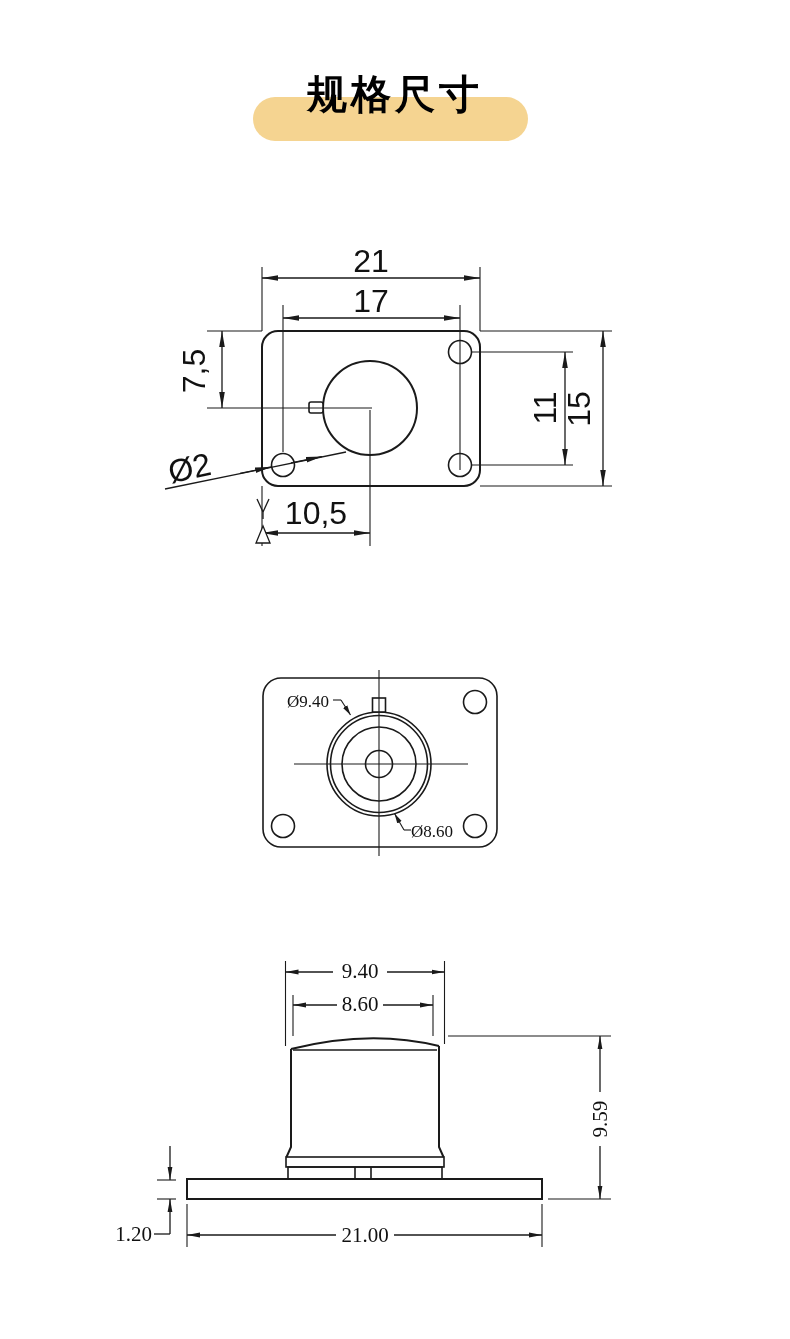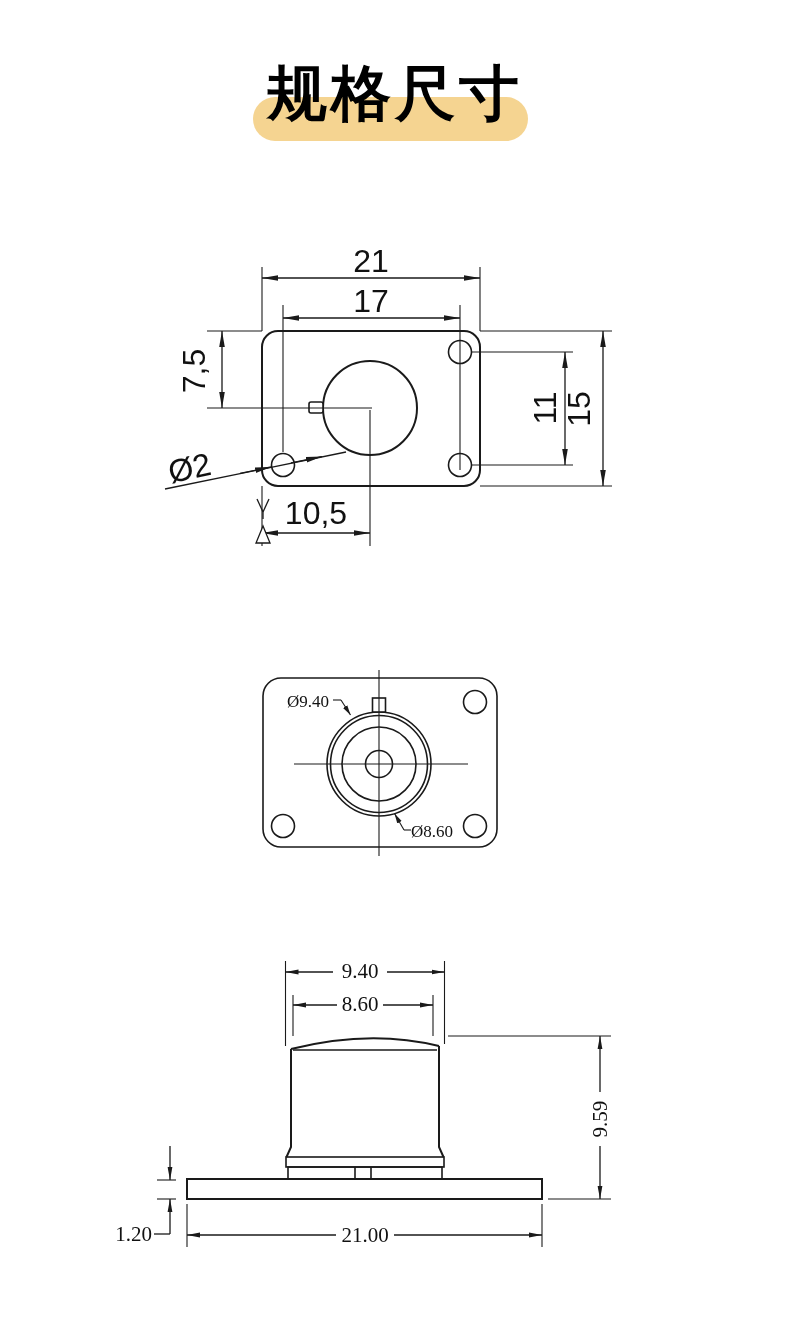--- a/index.html
+++ b/index.html
@@ -1,19 +1,19 @@
 <!DOCTYPE html>
 <html><head>
 <meta charset="utf-8">
 <style>
   html,body{margin:0;padding:0;}
   body{width:790px;height:1339px;background:#ffffff;font-family:"Liberation Sans",sans-serif;}
   .canvas{position:relative;width:790px;height:1339px;background:#ffffff;overflow:hidden;}
   .title-pill{position:absolute;left:253px;top:97px;width:275px;height:44px;border-radius:22px;background:#F5D491;}
-  .page-title{position:absolute;left:0;right:0;top:60px;text-align:center;font-size:60px;line-height:68px;
+  .page-title{position:absolute;left:0;right:0;top:60px;text-align:center;font-size:40px;line-height:68px;
     font-weight:900;color:#000;letter-spacing:4px;font-family:"Liberation Sans",sans-serif;}
   svg{position:absolute;left:0;top:0;}
   .obj{stroke:#1a1a1a;stroke-width:2;fill:none;}
   .obj15{stroke:#1a1a1a;stroke-width:1.6;fill:none;}
   .thin{stroke:#1a1a1a;stroke-width:1.1;fill:none;}
   .dim{stroke:#1a1a1a;stroke-width:1.3;fill:none;}
   .mask{fill:#ffffff;stroke:#1a1a1a;stroke-width:1.6;}
   .tri{fill:#ffffff;stroke:#1a1a1a;stroke-width:1.3;}
   text{fill:#111;}
   .d1num{font-family:"Liberation Sans",sans-serif;font-size:32px;}

